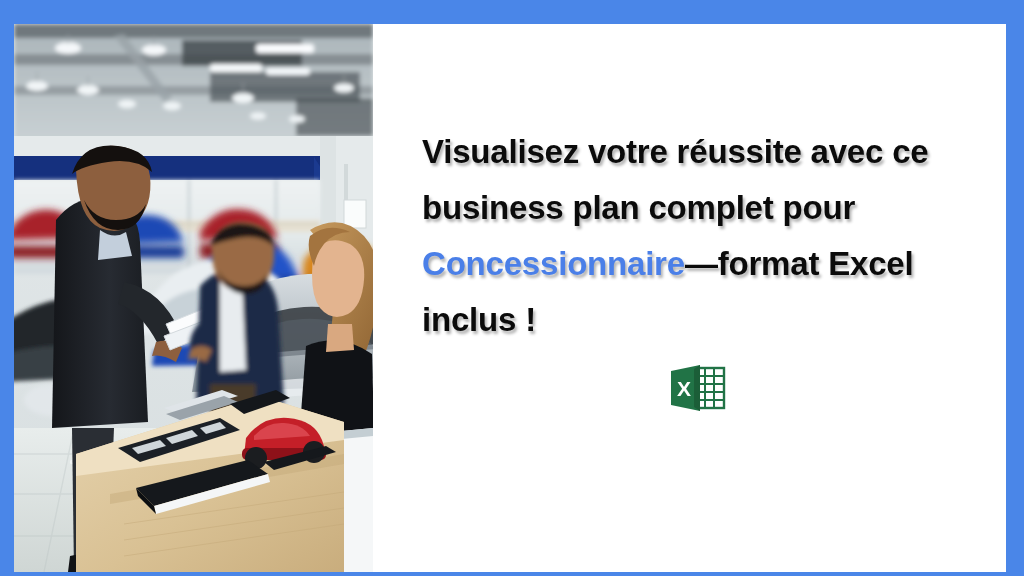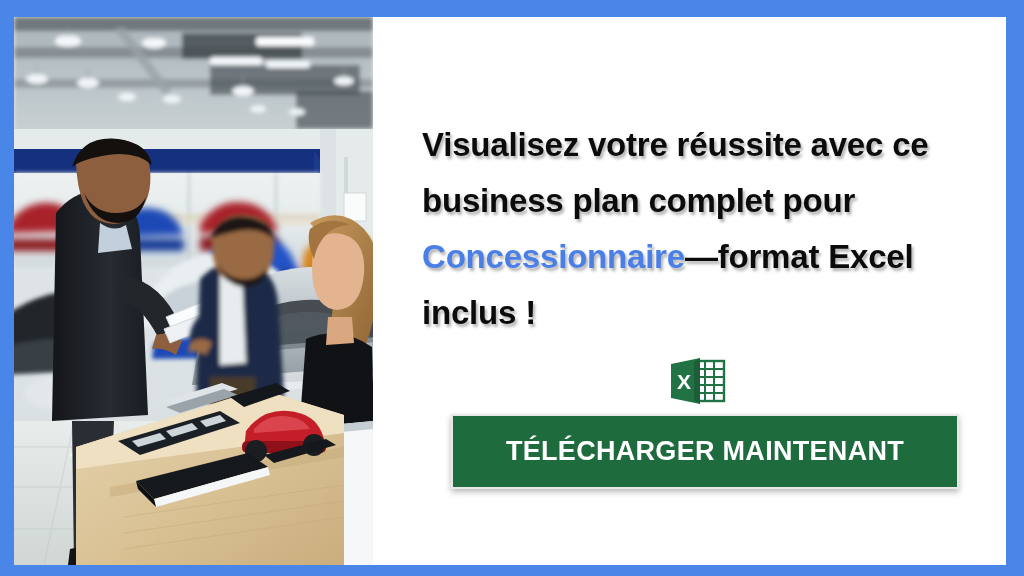--- a/index.html
+++ b/index.html
@@ -7,21 +7,21 @@
     width:1024px;height:576px;overflow:hidden;
     background:#4a86e8;
     font-family:"Liberation Sans","DejaVu Sans",sans-serif;
   }
   .ad-frame{
     position:absolute;left:0;top:0;width:1024px;height:576px;
     background:#4a86e8;
     box-sizing:border-box;
   }
   .ad-inner{
-    position:absolute;left:14px;top:17px;
+    position:absolute;left:14px;top:24px;
     width:992px;height:548px;
     background:#eab308;
     overflow:hidden;
   }
   
   .photo{
     position:absolute;left:0;top:0;width:359px;height:548px;
     overflow:hidden;background:#cfd6da;
   }
   .photo svg{display:block;width:359px;height:548px;}
@@ -359,19 +359,16 @@
             <line x1="45" y1="5" x2="45" y2="45"></line>
           </g>
 
           <path d="M2 8 L31 2 L31 48 L2 42 Z" fill="#217346"></path>
           <path d="M31 2 L31 48 L25 44 L25 6 Z" fill="#1b5e38"></path>
 
           <text x="15" y="33" font-family="'Liberation Sans',sans-serif" font-size="21" font-weight="700" fill="#ffffff" text-anchor="middle">X</text>
         </svg>
       </div>
 
-      <div class="cta">
-        <span class="cta-label">TÉLÉCHARGER MAINTENANT</span>
-      </div>
 
     </div>
   </div>
 </div>
 
 </body></html>

